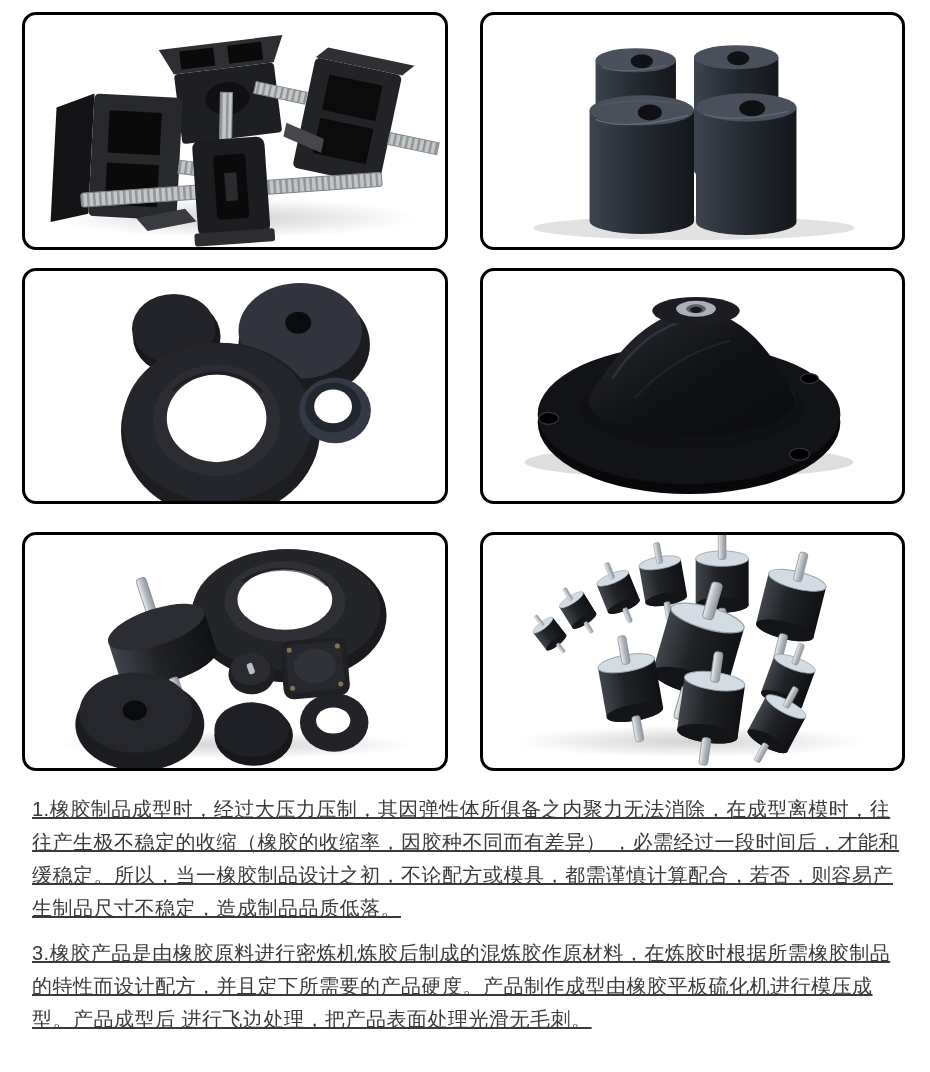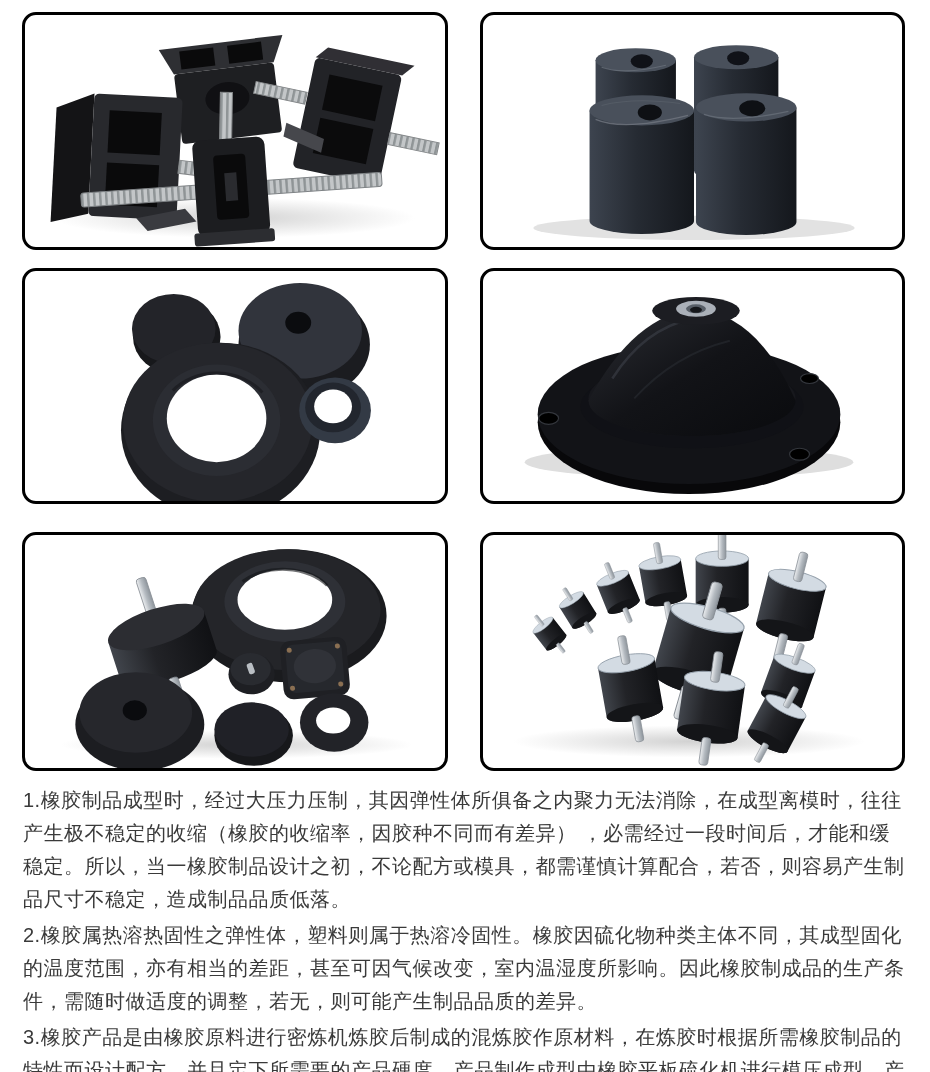--- a/index.html
+++ b/index.html
@@ -29,21 +29,21 @@
   .article {
     position: absolute;
     left: 20px;
     top: 781px;
     width: 892px;
     color: #3a3a3a;
     font-size: 20px;
     line-height: 33px;
     letter-spacing: 0.5px;
   }
-  .article p { margin: 3px; padding: 0; text-align: left; }
+  .article p { margin: 12px; padding: 0; text-align: left; text-decoration: underline; }
   .defs-holder { position: absolute; width: 0; height: 0; overflow: hidden; }
 </style>
 </head>
 <body>
 
 <div class="page">
 
   <svg class="defs-holder" aria-hidden="true">
     <defs>
       <linearGradient id="gSlate" x1="0" y1="0" x2="1" y2="0">
@@ -286,17 +286,16 @@
         <use href="#vm" transform="translate(148,158) scale(0.92) rotate(-10)"></use>
         <use href="#vm" transform="translate(226,178) scale(0.98) rotate(8)"></use>
         <use href="#vm" transform="translate(302,150) scale(0.70) rotate(20)"></use>
         <use href="#vm" transform="translate(290,192) scale(0.72) rotate(28)"></use>
       </g>
     </svg>
   </div>
 
   <div class="article">
     <p>1.橡胶制品成型时，经过大压力压制，其因弹性体所俱备之内聚力无法消除，在成型离模时，往往产生极不稳定的收缩（橡胶的收缩率，因胶种不同而有差异） ，必需经过一段时间后，才能和缓稳定。所以，当一橡胶制品设计之初，不论配方或模具，都需谨慎计算配合，若否，则容易产生制品尺寸不稳定，造成制品品质低落。</p>
-    <p>2.橡胶属热溶热固性之弹性体，塑料则属于热溶冷固性。橡胶因硫化物种类主体不同，其成型固化的温度范围，亦有相当的差距，甚至可因气候改变，室内温湿度所影响。因此橡胶制成品的生产条件，需随时做适度的调整，若无，则可能产生制品品质的差异。</p>
     <p>3.橡胶产品是由橡胶原料进行密炼机炼胶后制成的混炼胶作原材料，在炼胶时根据所需橡胶制品的特性而设计配方，并且定下所需要的产品硬度。产品制作成型由橡胶平板硫化机进行模压成型。产品成型后 进行飞边处理，把产品表面处理光滑无毛刺。</p>
   </div>
 
 </div>
 
 </body></html>

